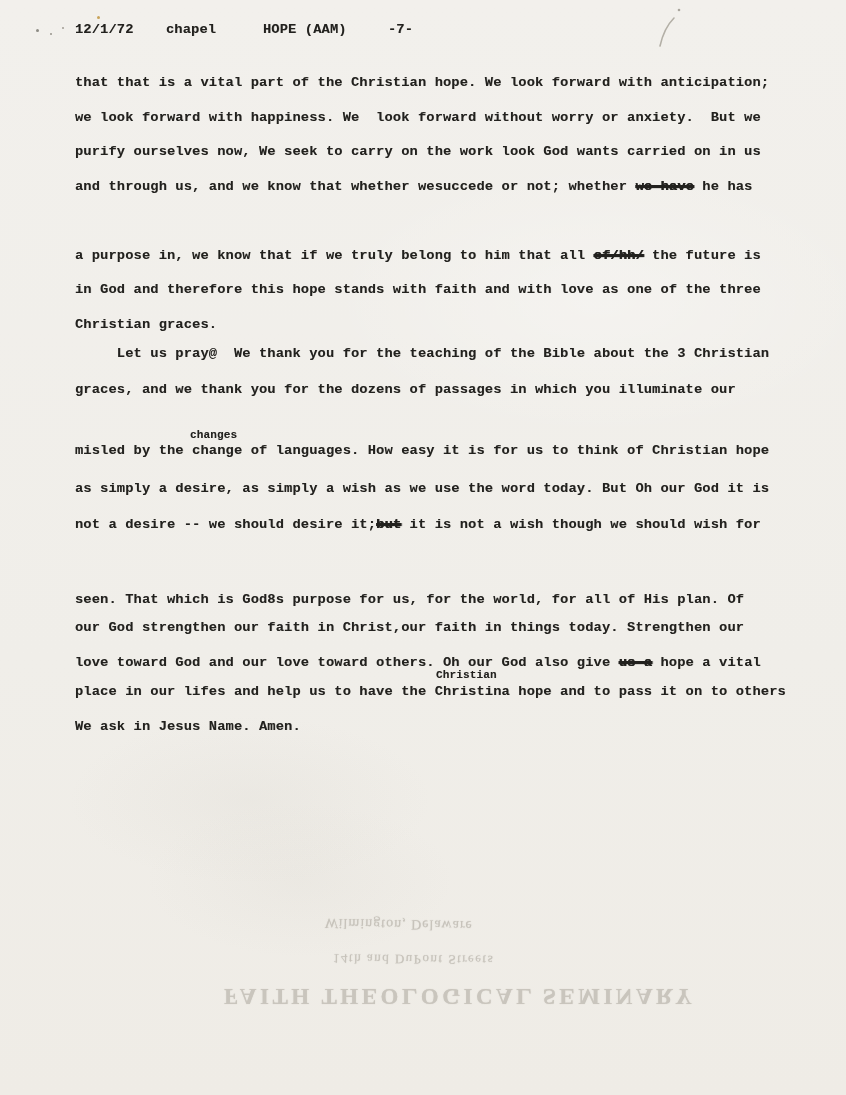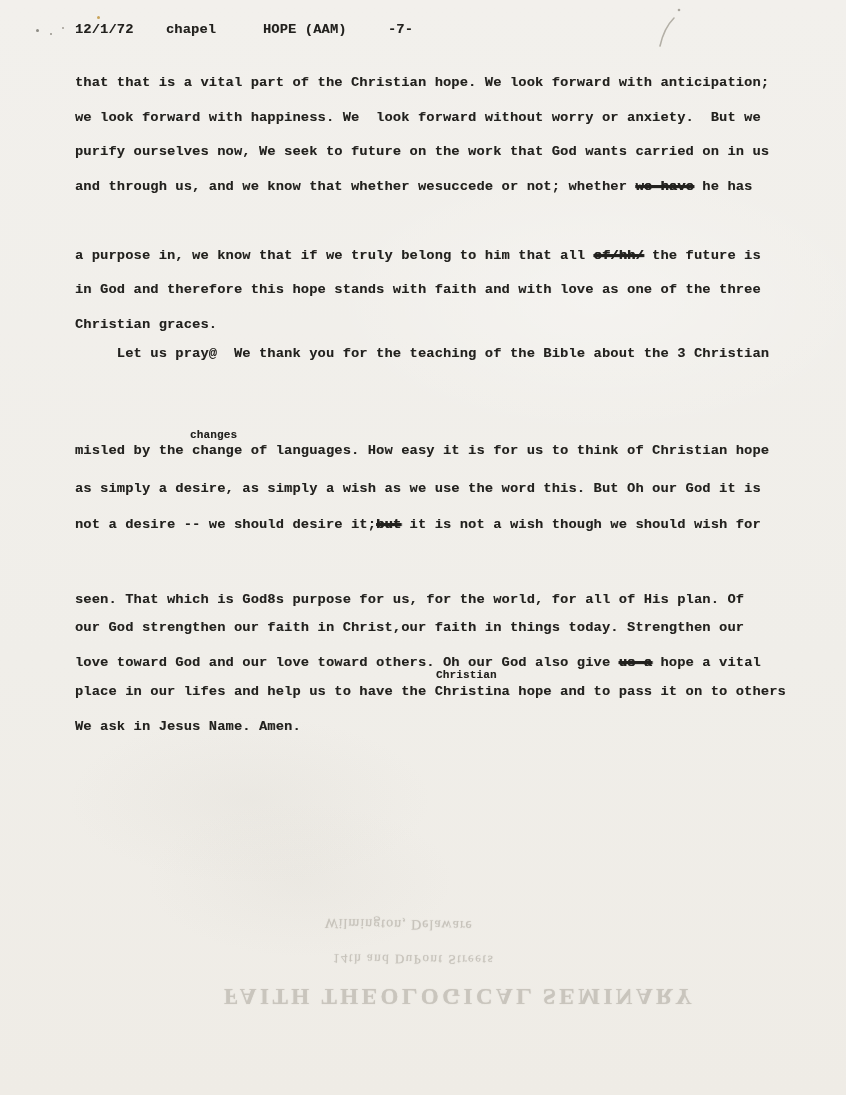--- a/index.html
+++ b/index.html
@@ -63,30 +63,31 @@
   <span class="speck" style="top:27px;left:62px;width:2px;height:2px;background:#a09d94"></span>
   <span class="speck" style="top:16px;left:97px;width:3px;height:3px;background:#c8a35a"></span>
 
   <svg class="penmark" width="60" height="50">
     <path d="M 34 14 Q 24 24 20 42" stroke="#b3afa6" stroke-width="1.6" fill="none" stroke-linecap="round"></path>
     <circle cx="39" cy="6" r="1.3" fill="#aaa69d"></circle>
   </svg>
 
   <div class="typed tline" style="top:75px"><span>that that is a vital part of the Christian hope. We look forward with anticipation;</span></div>
   <div class="typed tline" style="top:110px"><span>we look forward with happiness. We  look forward without worry or anxiety.  But we</span></div>
-  <div class="typed tline" style="top:144px"><span>purify ourselves now, We seek to future on the work that God wants carried on in us</span></div>
+  <div class="typed tline" style="top:144px"><span>purify ourselves now, We seek to carry on the work look God wants carried on in us</span></div>
   <div class="typed tline" style="top:179px"><span>and through us, and we know that whether wesuccede or not; whether </span><span class="strike">we have</span><span> he has</span></div>
   <div class="typed tline" style="top:248px"><span>a purpose in, we know that if we truly belong to him that all </span><span class="strike">of/hh/</span><span> the future is</span></div>
   <div class="typed tline" style="top:282px"><span>in God and therefore this hope stands with faith and with love as one of the three</span></div>
   <div class="typed tline" style="top:317px"><span>Christian graces.</span></div>
 
   <div class="typed tline" style="top:346px"><span>     Let us pray@  We thank you for the teaching of the Bible about the 3 Christian</span></div>
+  <div class="typed tline" style="top:382px"><span>graces, and we thank you for the dozens of passages in which you illuminate our</span></div>
   <div class="typed insert" style="top:429px;left:190px"><span>changes</span></div>
   <div class="typed tline" style="top:443px"><span>misled by the change of languages. How easy it is for us to think of Christian hope</span></div>
-  <div class="typed tline" style="top:481px"><span>as simply a desire, as simply a wish as we use the word this. But Oh our God it is</span></div>
+  <div class="typed tline" style="top:481px"><span>as simply a desire, as simply a wish as we use the word today. But Oh our God it is</span></div>
   <div class="typed tline" style="top:517px"><span>not a desire -- we should desire it;</span><span class="strike">but</span><span> it is not a wish though we should wish for</span></div>
   <div class="typed tline" style="top:592px"><span>seen. That which is God8s purpose for us, for the world, for all of His plan. Of</span></div>
   <div class="typed tline" style="top:620px"><span>our God strengthen our faith in Christ,our faith in things today. Strengthen our</span></div>
   <div class="typed tline" style="top:655px"><span>love toward God and our love toward others. Oh our God also give </span><span class="strike">us a</span><span> hope a vital</span></div>
   <div class="typed insert" style="top:669px;left:436px"><span>Christian</span></div>
   <div class="typed tline" style="top:684px"><span>place in our lifes and help us to have the Christina hope and to pass it on to others</span></div>
   <div class="typed tline" style="top:719px"><span>We ask in Jesus Name. Amen.</span></div>
 
   <div class="bleed bleed-city">Wilmington, Delaware</div>
   <div class="bleed bleed-street">14th and DuPont Streets</div>

